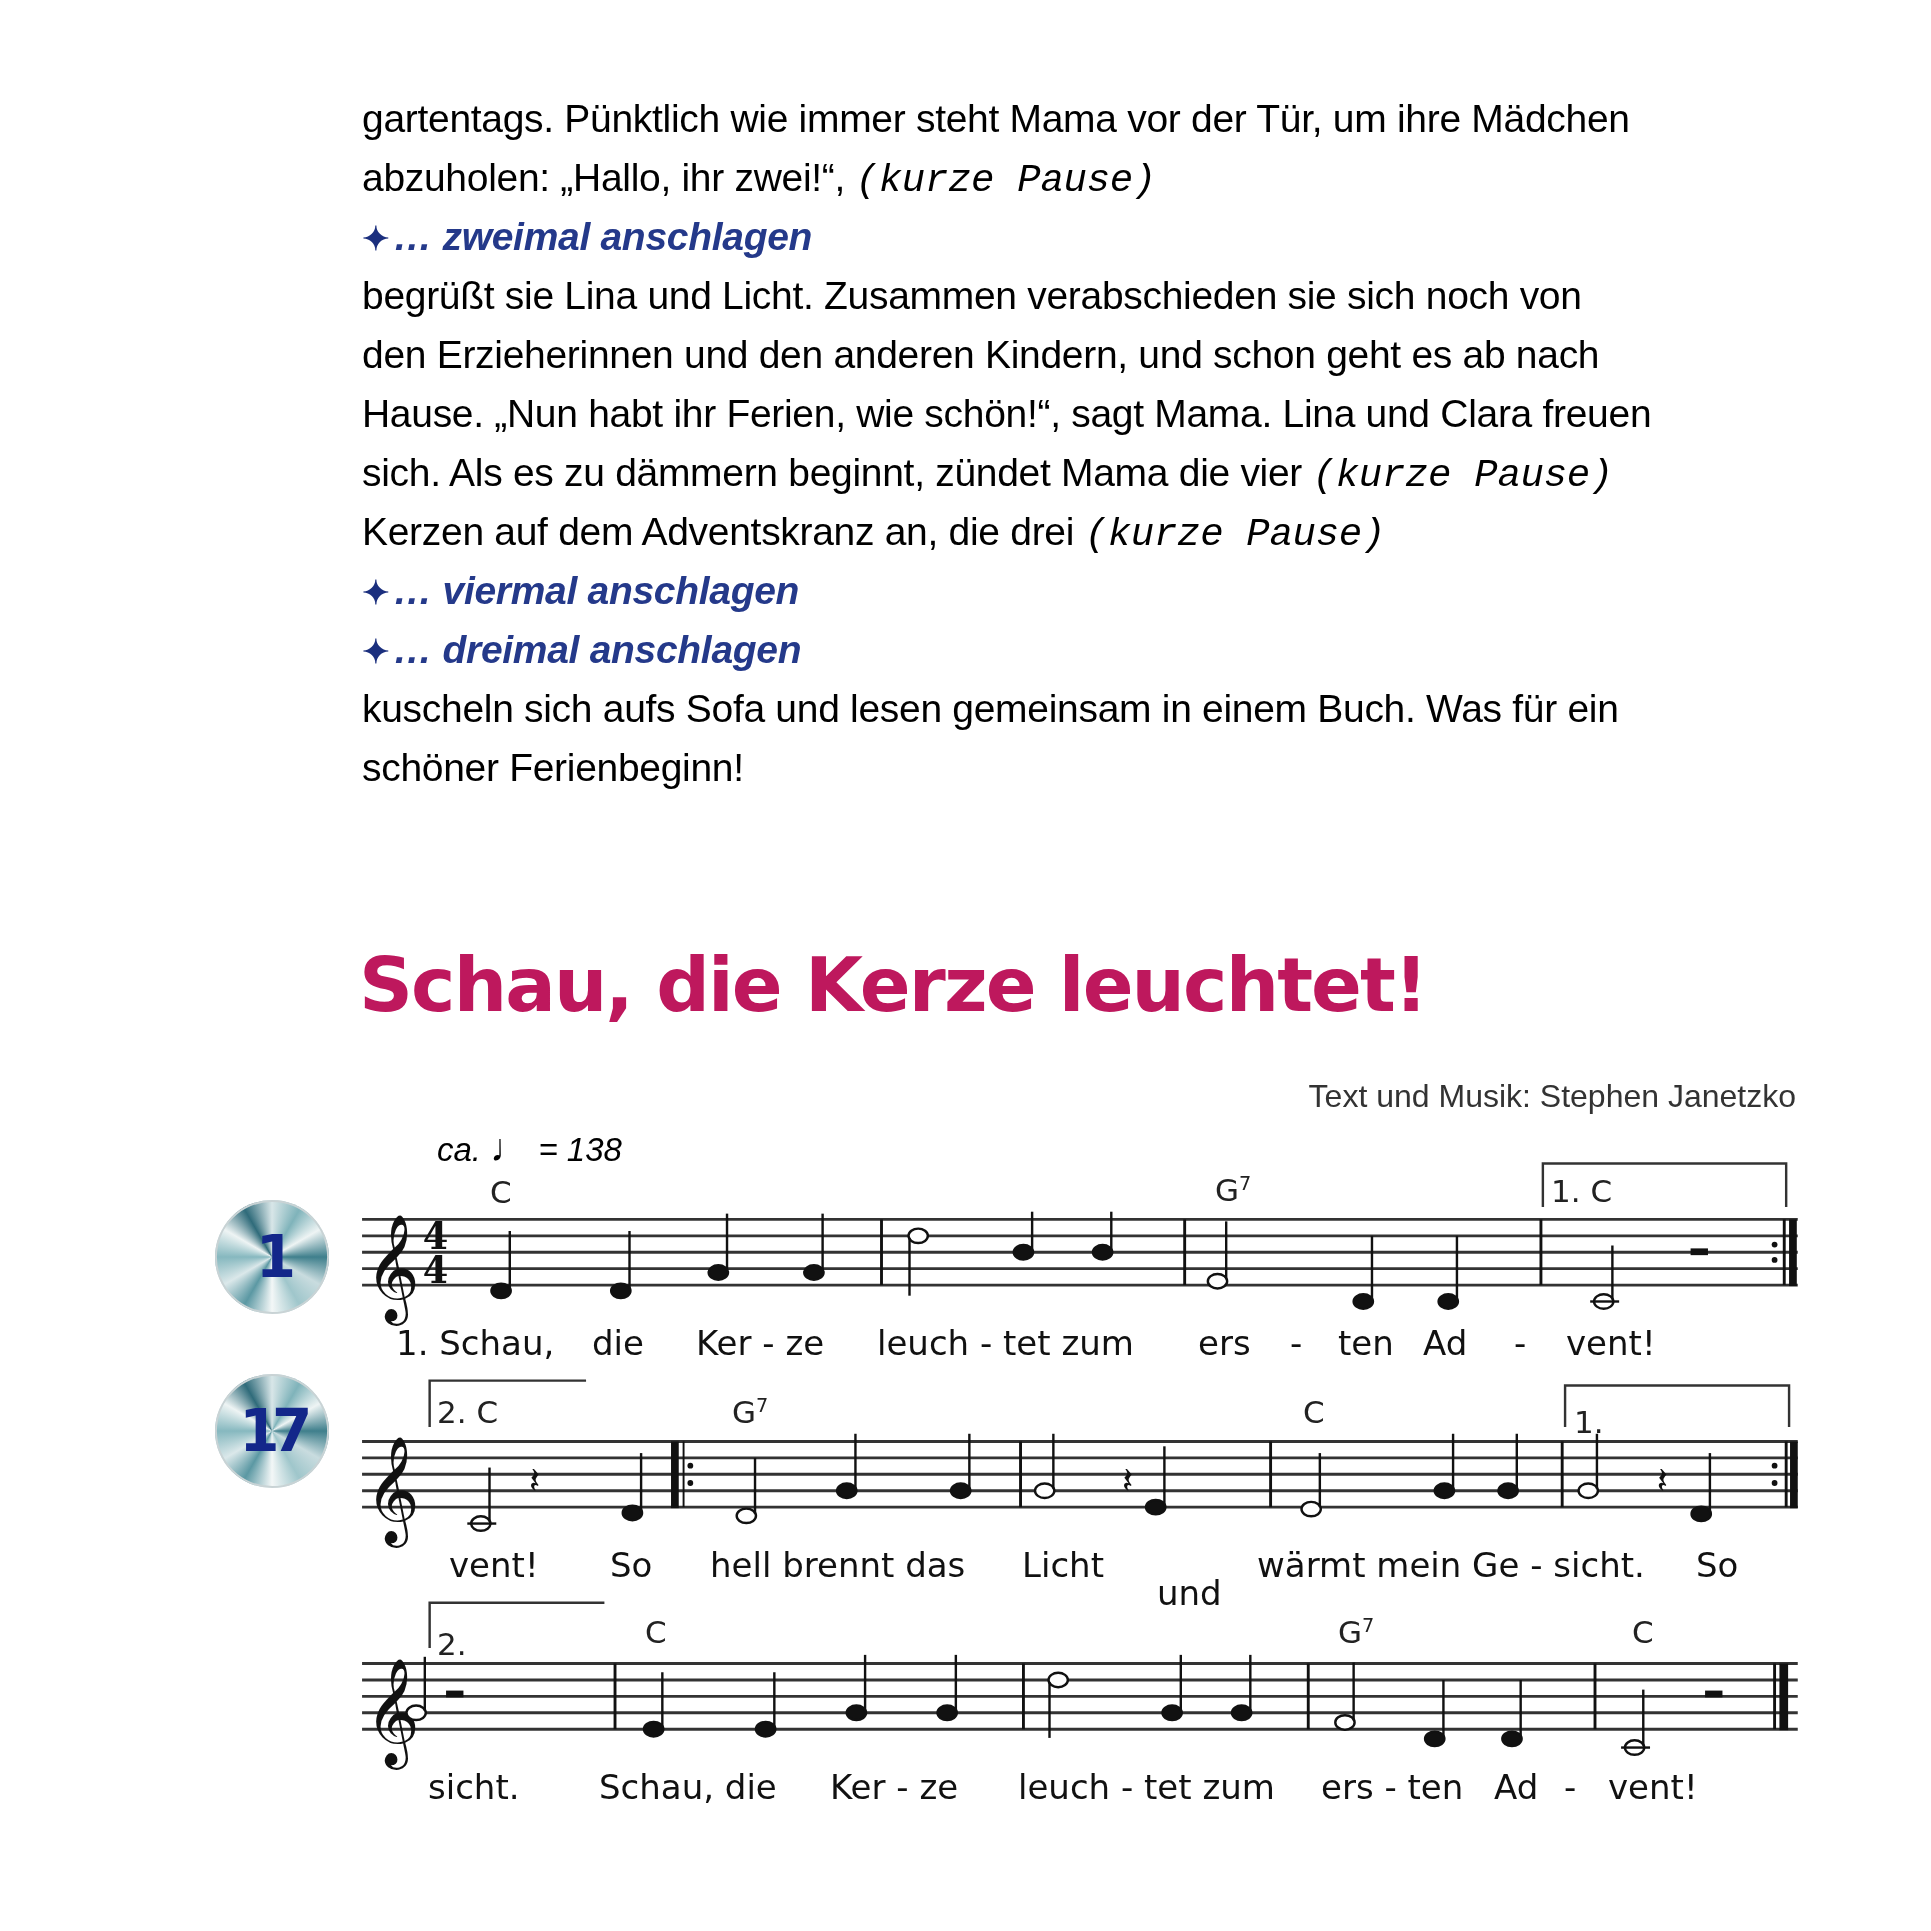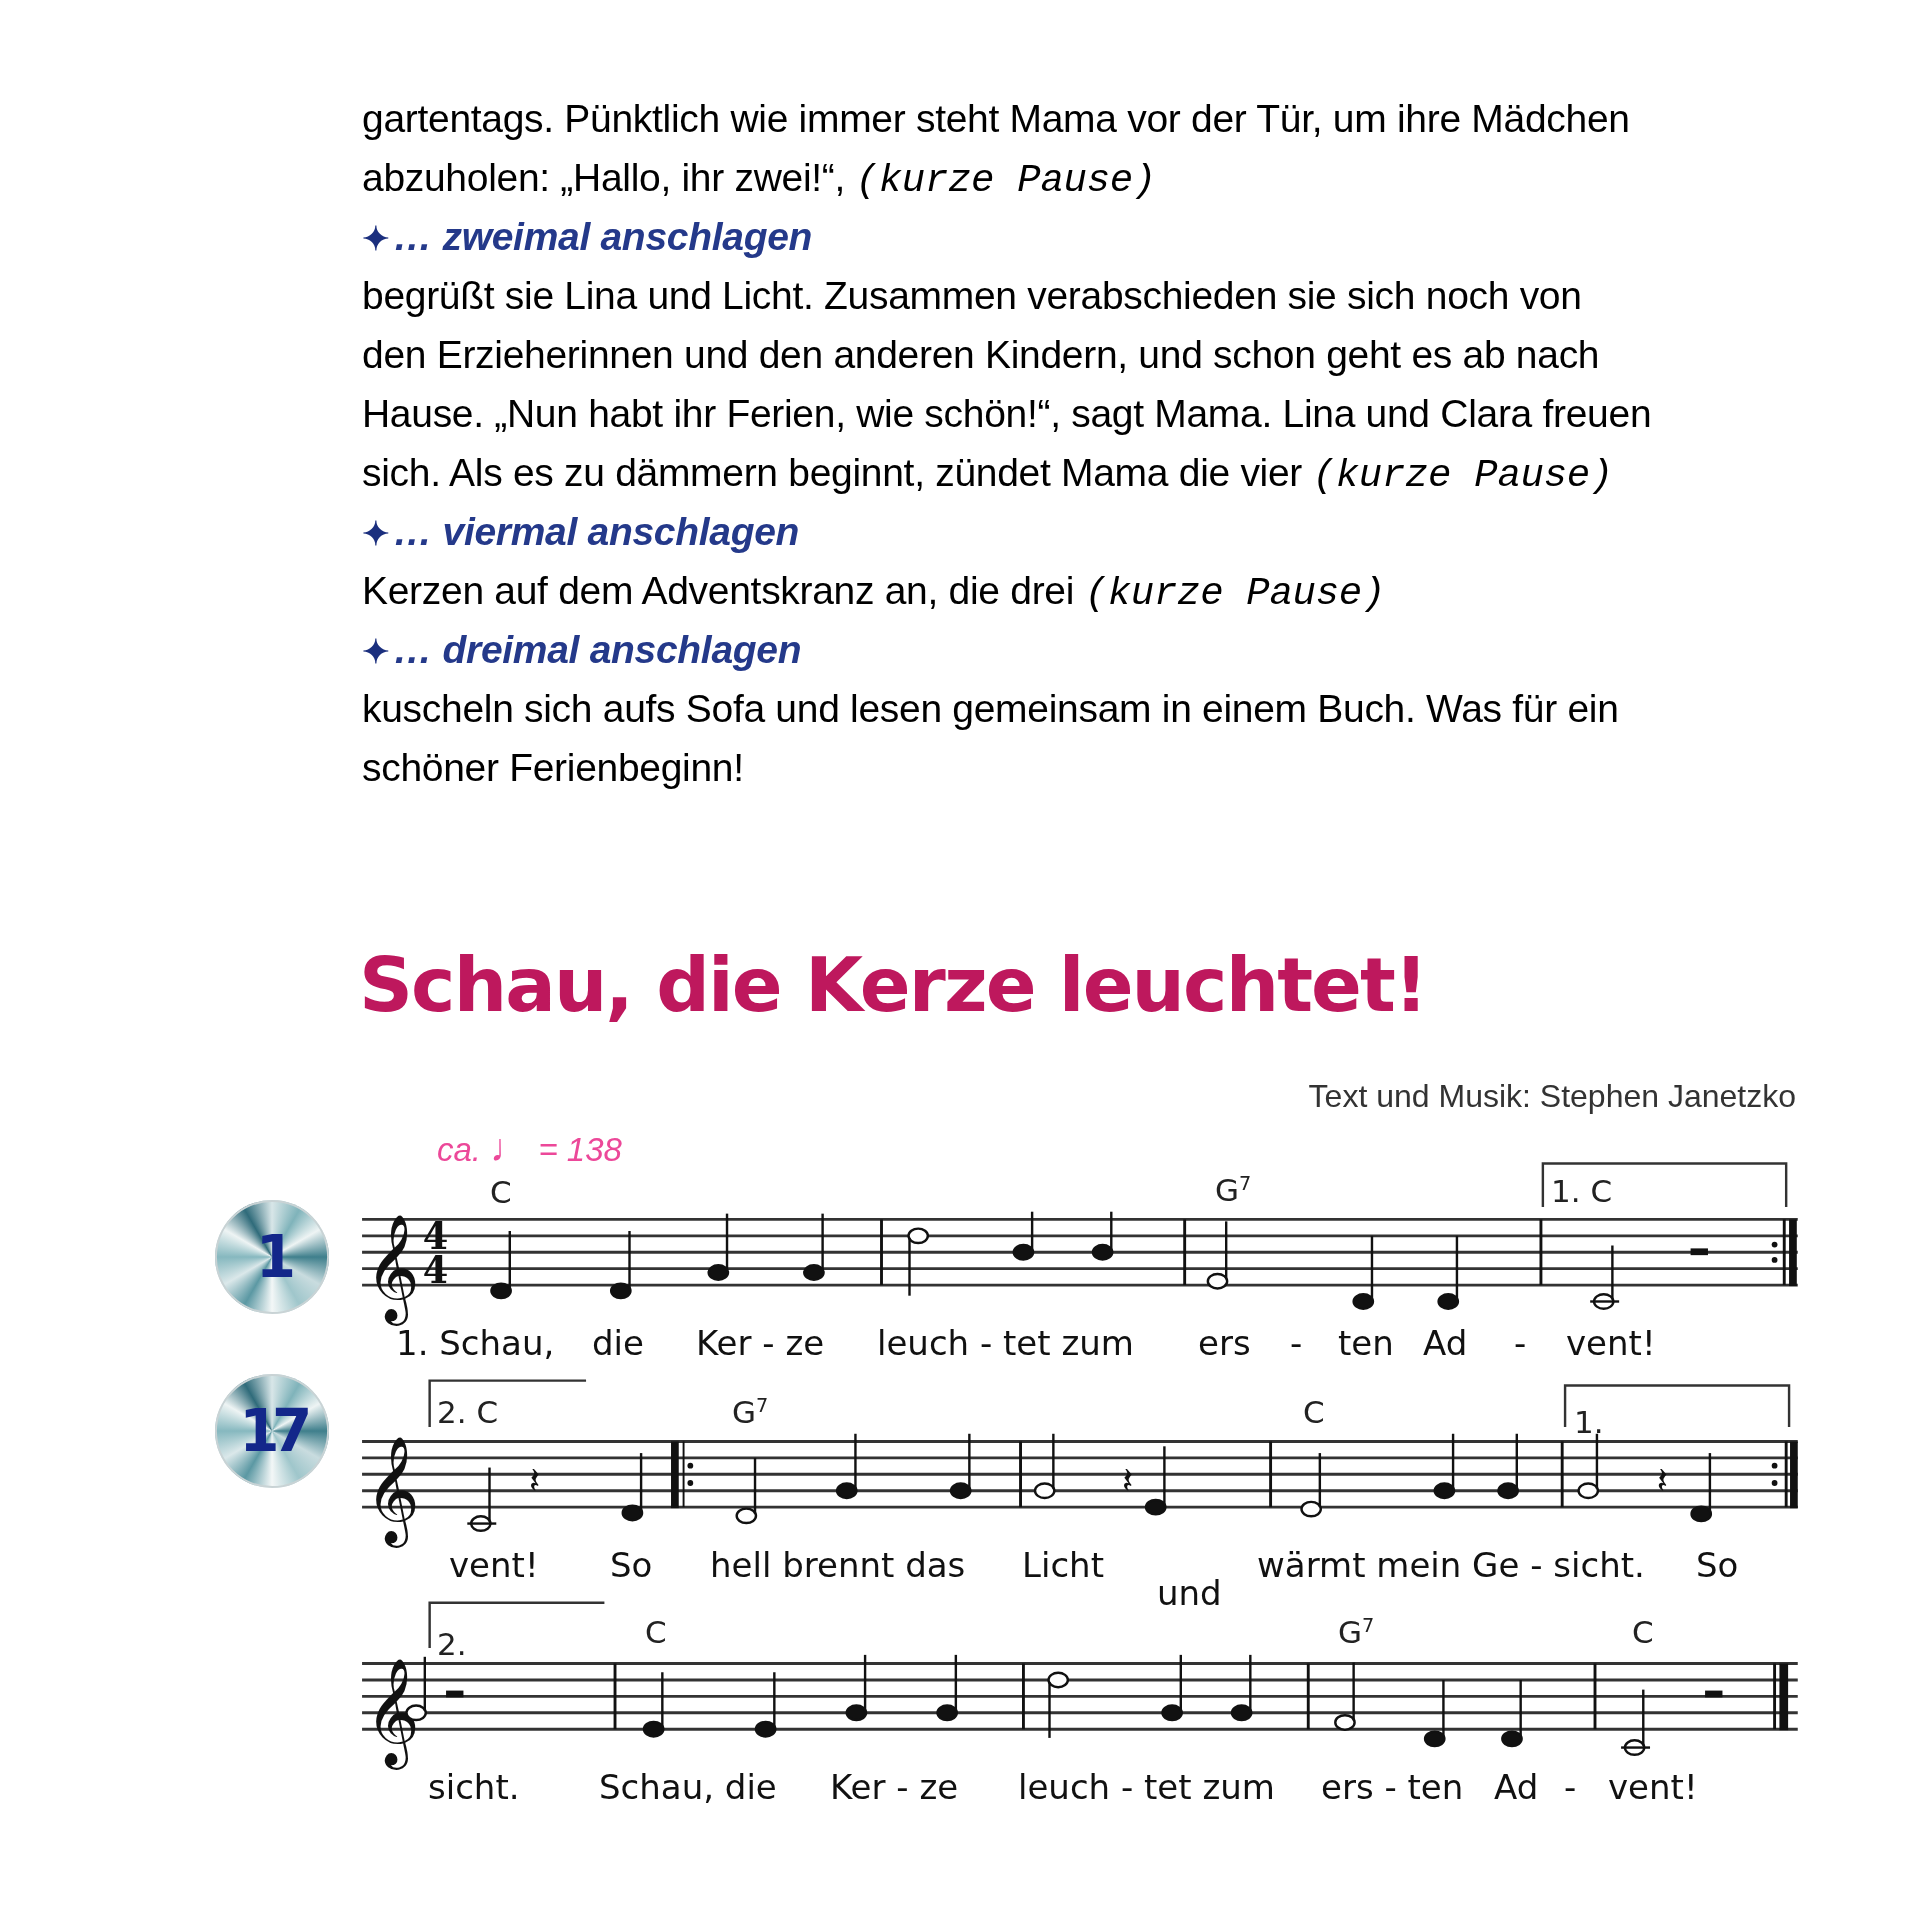--- a/index.html
+++ b/index.html
@@ -6,21 +6,21 @@
   body { width:1931px; height:1931px; position:relative; overflow:hidden;
          font-family:"Liberation Sans", sans-serif; color:#1a1a1a; }
   .prose { position:absolute; left:362px; top:89px; width:1448px; }
   .line { font-size:39px; line-height:59px; height:59px; white-space:nowrap; letter-spacing:-0.3px; color:#000000; }
   .line em { font-style:italic;font-family:Liberation Mono, monospace; }
   .cue { color:#24398a; font-style:italic;font-weight:bold; }
   .cue .star { font-style:normal; color:#1b2f7e; font-size:33px; margin-right:3.9px; }
   .title { position:absolute; left:359px; top:941px; font-family:"DejaVu Sans", sans-serif;
            font-size:75px; font-weight:bold; color:#be185d; letter-spacing:-1.9px; white-space:nowrap; }
   .credits { position:absolute; right:135px; top:1078px; font-size:32px; color:#333; white-space:nowrap; }
-  .tempo { position:absolute; left:437px; top:1126px; font-size:33px; font-style:italic; color:#ec4899; white-space:nowrap; }
+  .tempo { position:absolute; left:437px; top:1126px; font-size:33px; font-style:italic; color:#000000; white-space:nowrap; }
   .tempo .note { font-style:normal; font-size:39px; }
   .cd { position:absolute; width:114px; height:114px; border-radius:50%;
         background: conic-gradient(from 0deg, #d8e6e8, #7fb3ba, #eef4f4, #3f7f8c, #c9dcdf, #9fc6cb, #f3f7f7, #5b98a3, #dbe8ea, #86b8bf, #eef4f4, #2f6b7a, #d8e6e8);
         box-shadow: 0 0 0 1.9px #c9d3d5 inset; display:flex; align-items:center; justify-content:center; }
   .cd span { font-family:"DejaVu Sans", sans-serif; font-size:58px; font-weight:bold; color:#13278a; letter-spacing:-7.7px; }
   svg.score { position:absolute; left:0; top:0; }
   .lyrics { position:absolute; font-family:"DejaVu Sans", sans-serif; font-size:34px; color:#111; white-space:nowrap; }
   .chord { position:absolute; font-family:"DejaVu Sans", sans-serif; font-size:31px; color:#222; white-space:nowrap; }
   .chord sup { font-size:19.3px; }
 </style>
@@ -28,22 +28,22 @@
 <body>
 
 <div class="prose">
   <div class="line"><span>gartentags. Pünktlich wie immer steht Mama vor der Tür, um ihre Mädchen</span></div>
   <div class="line"><span>abzuholen: „Hallo, ihr zwei!“, </span><em>(kurze Pause)</em></div>
   <div class="line cue"><span class="star">✦</span><span>… zweimal anschlagen</span></div>
   <div class="line"><span>begrüßt sie Lina und Licht. Zusammen verabschieden sie sich noch von</span></div>
   <div class="line"><span>den Erzieherinnen und den anderen Kindern, und schon geht es ab nach</span></div>
   <div class="line"><span>Hause. „Nun habt ihr Ferien, wie schön!“, sagt Mama. Lina und Clara freuen</span></div>
   <div class="line"><span>sich. Als es zu dämmern beginnt, zündet Mama die vier </span><em>(kurze Pause)</em></div>
+  <div class="line"><span>Kerzen auf dem Adventskranz an, die drei </span><em>(kurze Pause)</em></div>
   <div class="line cue"><span class="star">✦</span><span>… viermal anschlagen</span></div>
-  <div class="line"><span>Kerzen auf dem Adventskranz an, die drei </span><em>(kurze Pause)</em></div>
   <div class="line cue"><span class="star">✦</span><span>… dreimal anschlagen</span></div>
   <div class="line"><span>kuscheln sich aufs Sofa und lesen gemeinsam in einem Buch. Was für ein</span></div>
   <div class="line"><span>schöner  Ferienbeginn!</span></div>
 </div>
 
 <div class="title">Schau, die Kerze leuchtet!</div>
 <div class="credits">Text und Musik: Stephen Janetzko</div>
 <div class="tempo">
   <span>ca.</span>
   <span class="note">♩</span>

